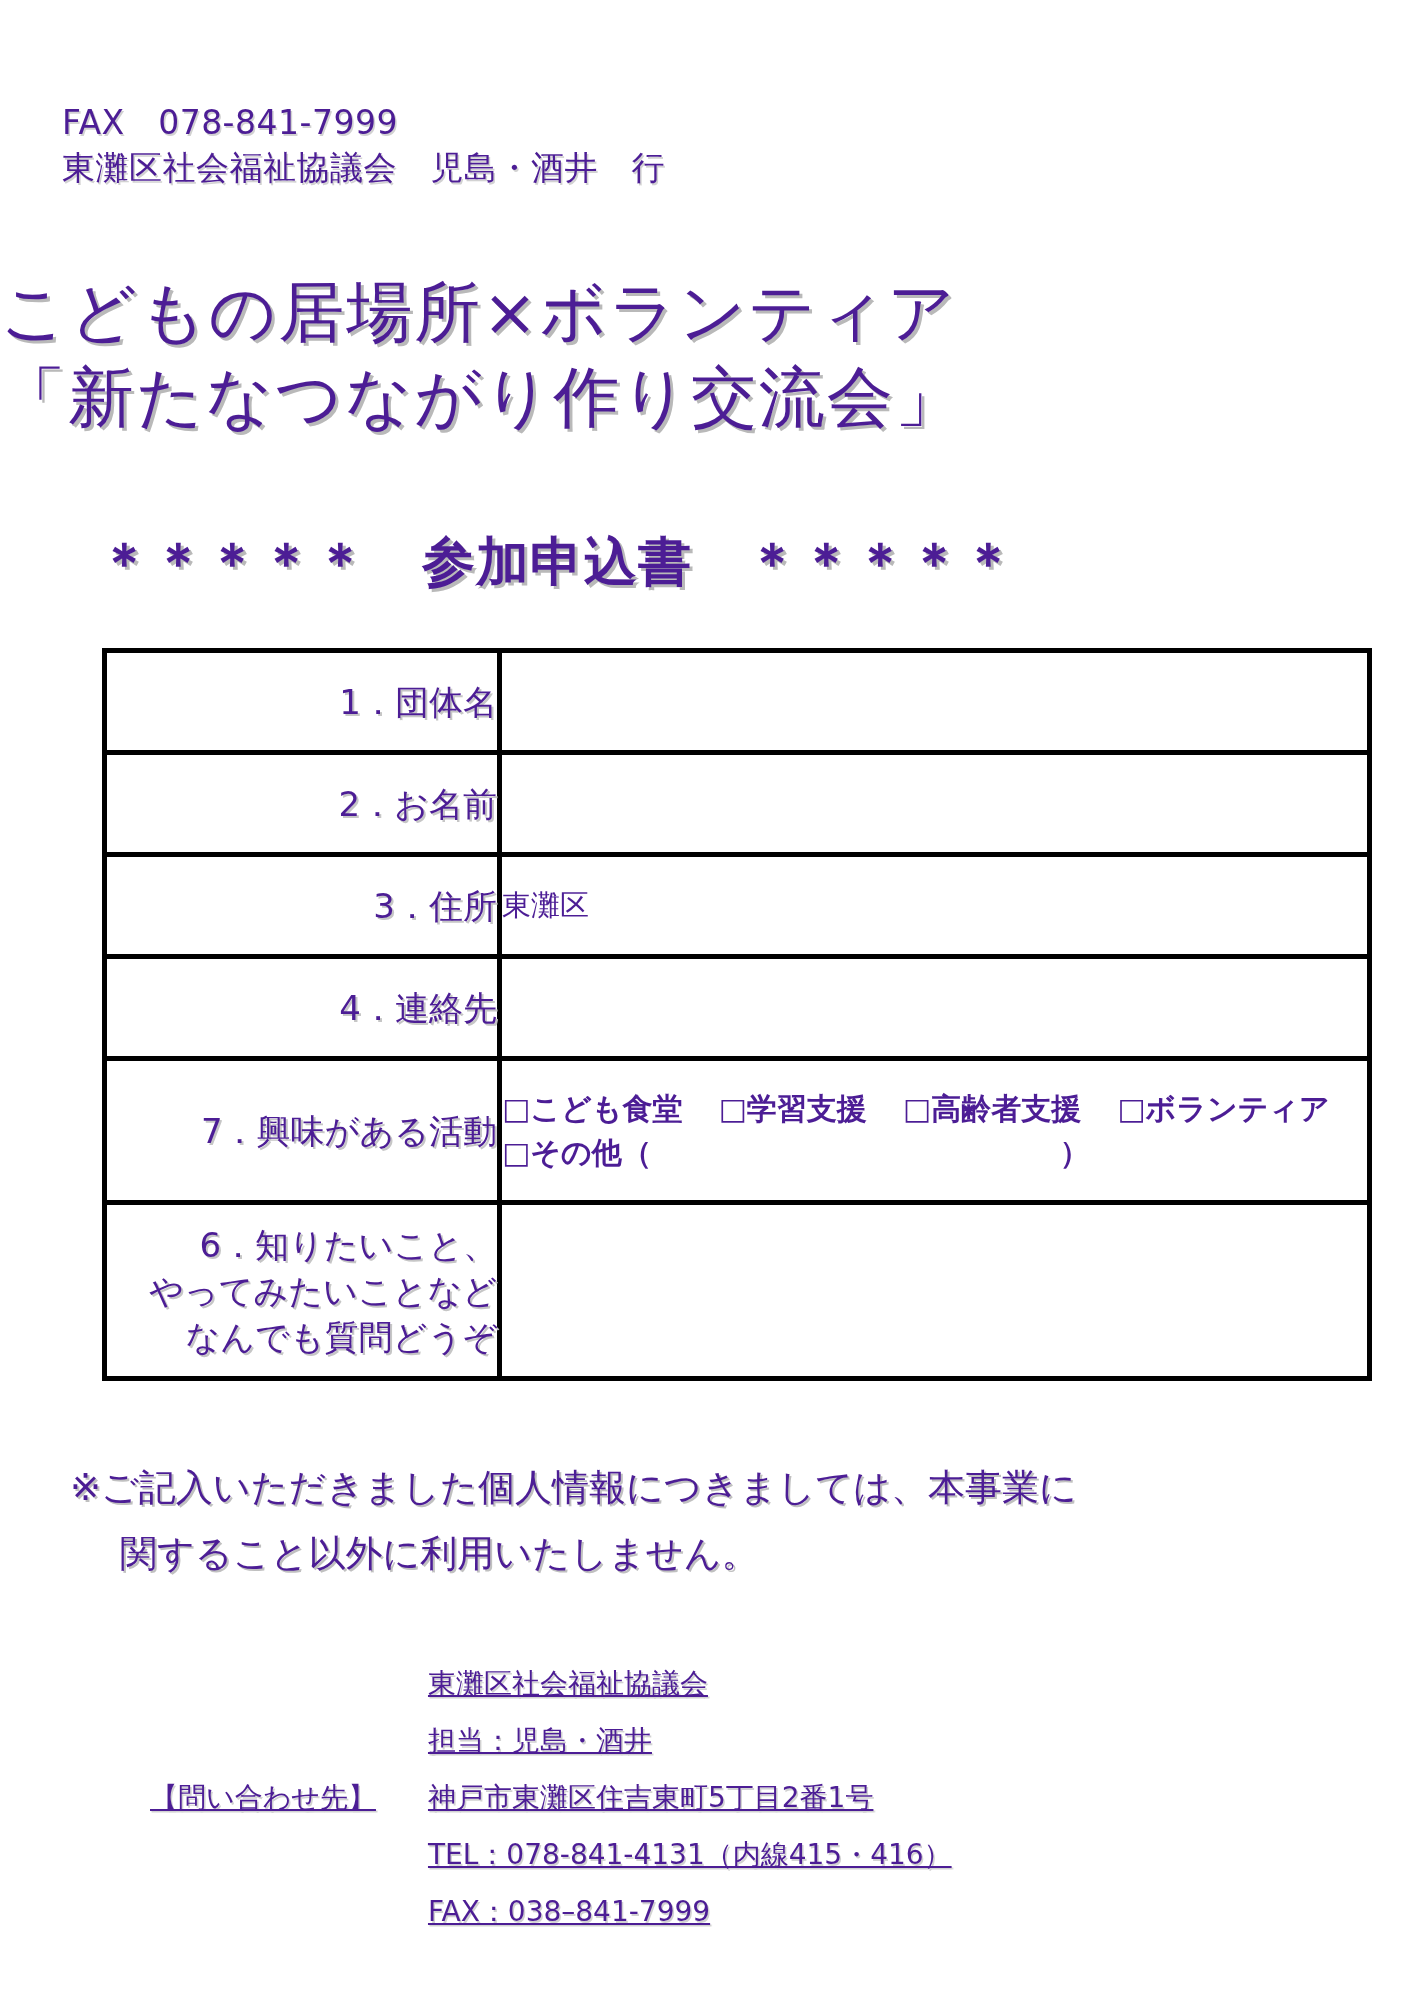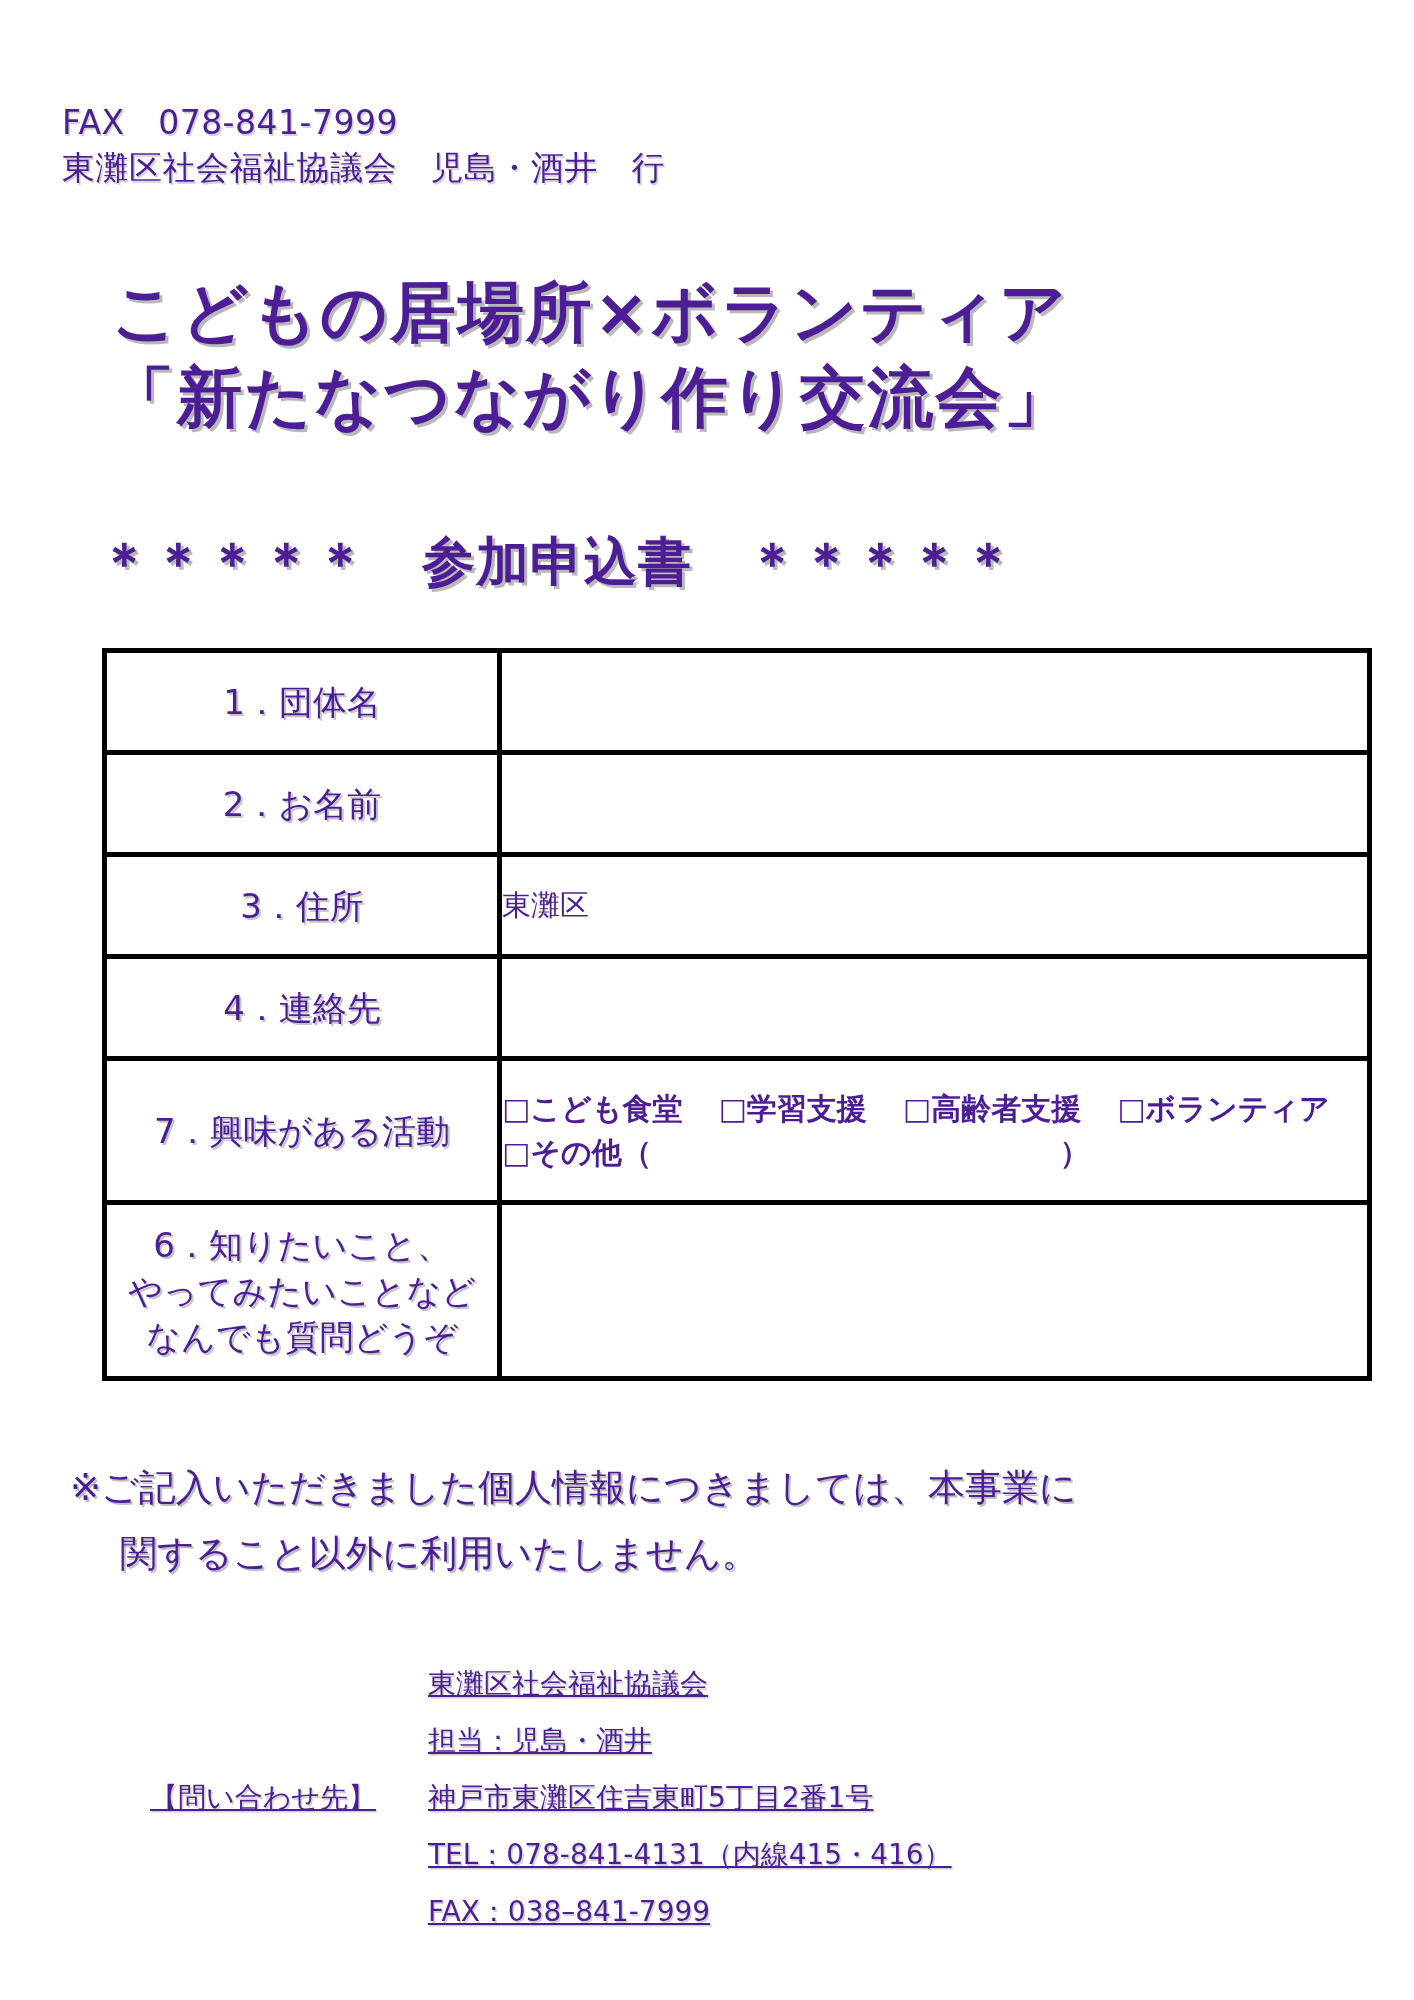--- a/index.html
+++ b/index.html
@@ -15,22 +15,22 @@
   .fax-header{
     position:absolute;left:62px;top:100px;
     font-size:33px;line-height:45px;
     letter-spacing:0.5px;
     text-shadow:1.5px 1.5px 0 #d2d2d2;
     white-space:nowrap;
   }
   
   .event-title{
     position:absolute;left:0;top:270px;width:1180px;
-    margin:0;text-align:center;
-    font-size:66px;font-weight:bold;line-height:85px;
+    margin:0;
+    font-size:66px;font-weight:normal;line-height:85px;
     letter-spacing:2px;
     text-shadow:3px 3px 0 #b9b9b9;
     white-space:nowrap;
   }
   .event-title span{display:block;}
   
   .form-title{
     position:absolute;left:0;top:526px;width:1114px;
     text-align:center;
     font-size:53px;font-weight:bold;line-height:72px;
@@ -42,21 +42,21 @@
   .form-table{
     position:absolute;left:102px;top:648px;
     width:1270px;
     border-collapse:collapse;
     table-layout:fixed;
   }
   .form-table,.form-table td{border:5px solid #000;}
   .form-table td{padding:0;vertical-align:middle;}
   .label-cell{
     width:390px;
-    text-align:center;
+    text-align:right;
     font-size:34px;line-height:46px;
     text-shadow:2px 2px 0 #c6c6c6;
   }
   .label-cell span{display:block;}
   .value-cell{
     font-size:29px;
     padding-left:18px;
   }
   .row-std{height:102px;}
   .row-activities{height:144px;}

